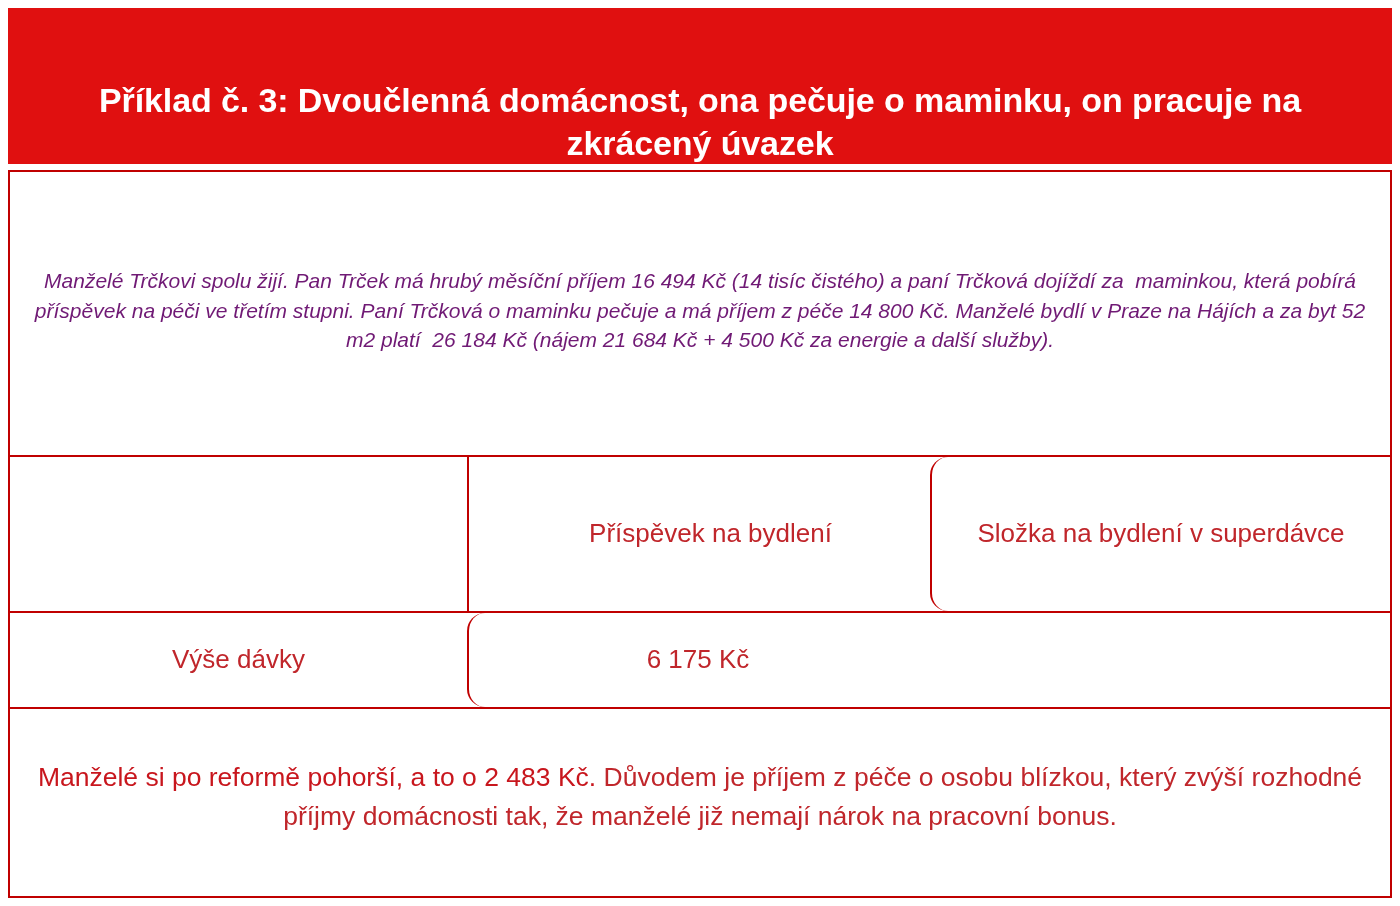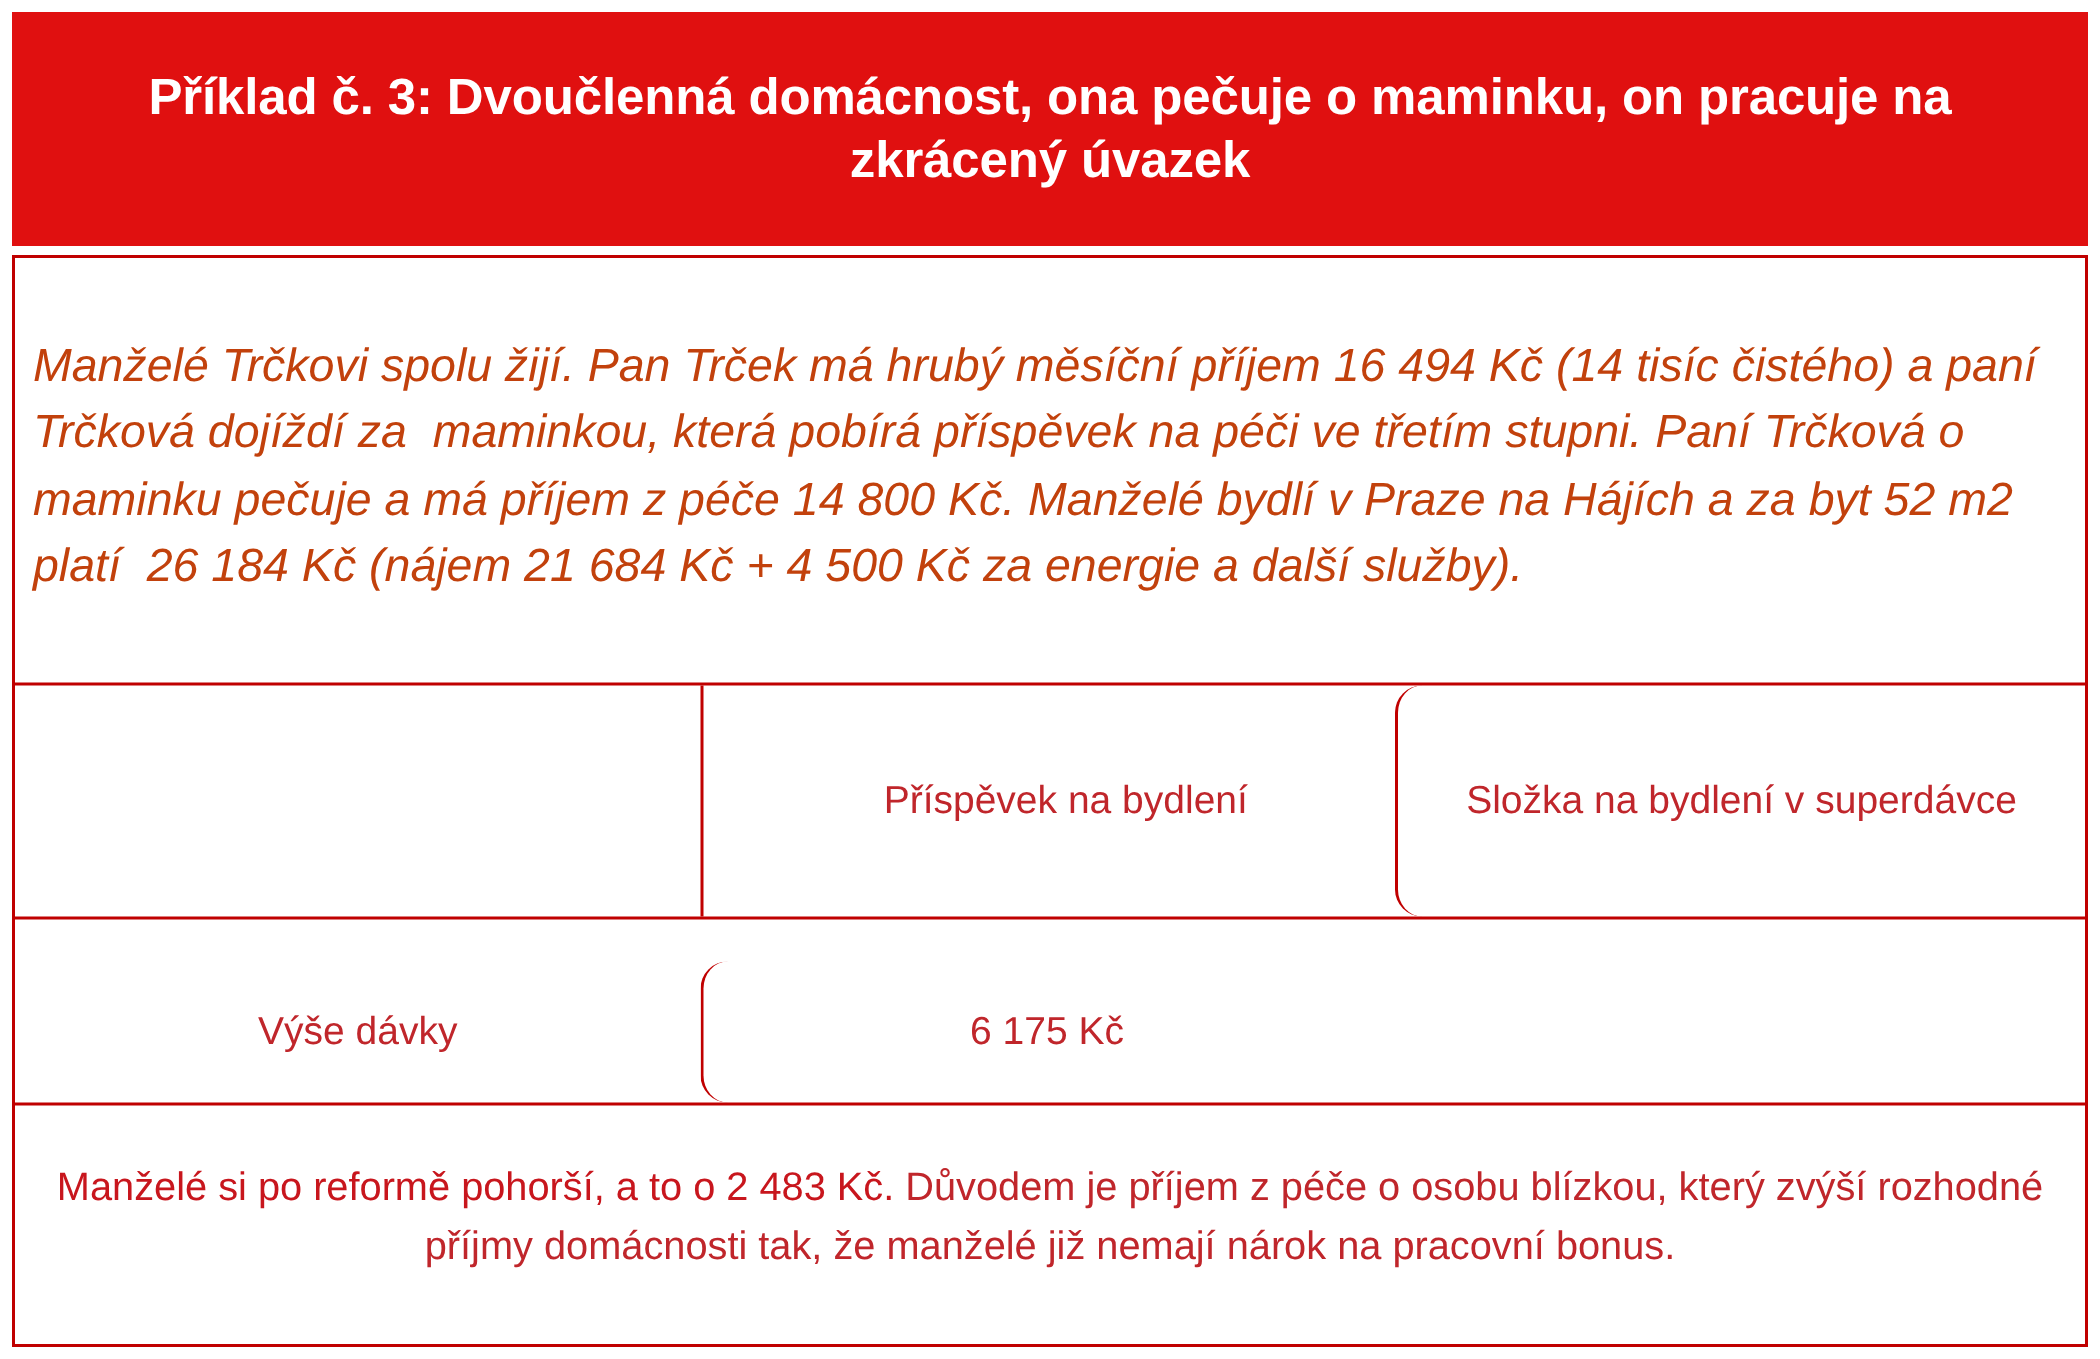--- a/index.html
+++ b/index.html
@@ -26,21 +26,21 @@
   
   .title-banner {
     position: absolute;
     left: 8px;
     top: 8px;
     width: 1384px;
     height: 156px;
     background: #E01010;
     box-sizing: border-box;
     display: flex;
-    align-items: center;
+    align-items: flex-end;
     justify-content: center;
     padding: 0 30px;
   }
   .title-text {
     color: #ffffff;
     font-size: 34px;
     font-weight: bold;
     line-height: 1.25;
     text-align: center;
     letter-spacing: -0.1px;
@@ -63,41 +63,40 @@
   .intro-row {
     height: 285px;
     box-sizing: border-box;
     border-bottom: 2px solid #C00000;
     display: flex;
     align-items: center;
     justify-content: center;
     padding: 4px 12px 10px 12px;
   }
   .intro-text {
-    color: #c2410c;
-    font-size: 31px;
+    color: #701a75;
+    font-size: 21px;
     font-style: italic;
     line-height: 1.42;
-    text-align: left;
+    text-align: center;
     white-space: pre-wrap;
   }
 
   
   .data-head-row {
     height: 156px;
     box-sizing: border-box;
     border-bottom: 2px solid #C00000;
     display: flex;
   }
   .data-body-row {
     height: 96px;
     box-sizing: border-box;
     border-bottom: 2px solid #C00000;
     display: flex;
-    margin-top: 28px;
   }
   .cell {
     box-sizing: border-box;
     display: flex;
     align-items: center;
     justify-content: center;
     padding: 6px 14px;
     color: #C0262B;
     font-size: 26px;
     line-height: 1.3;

